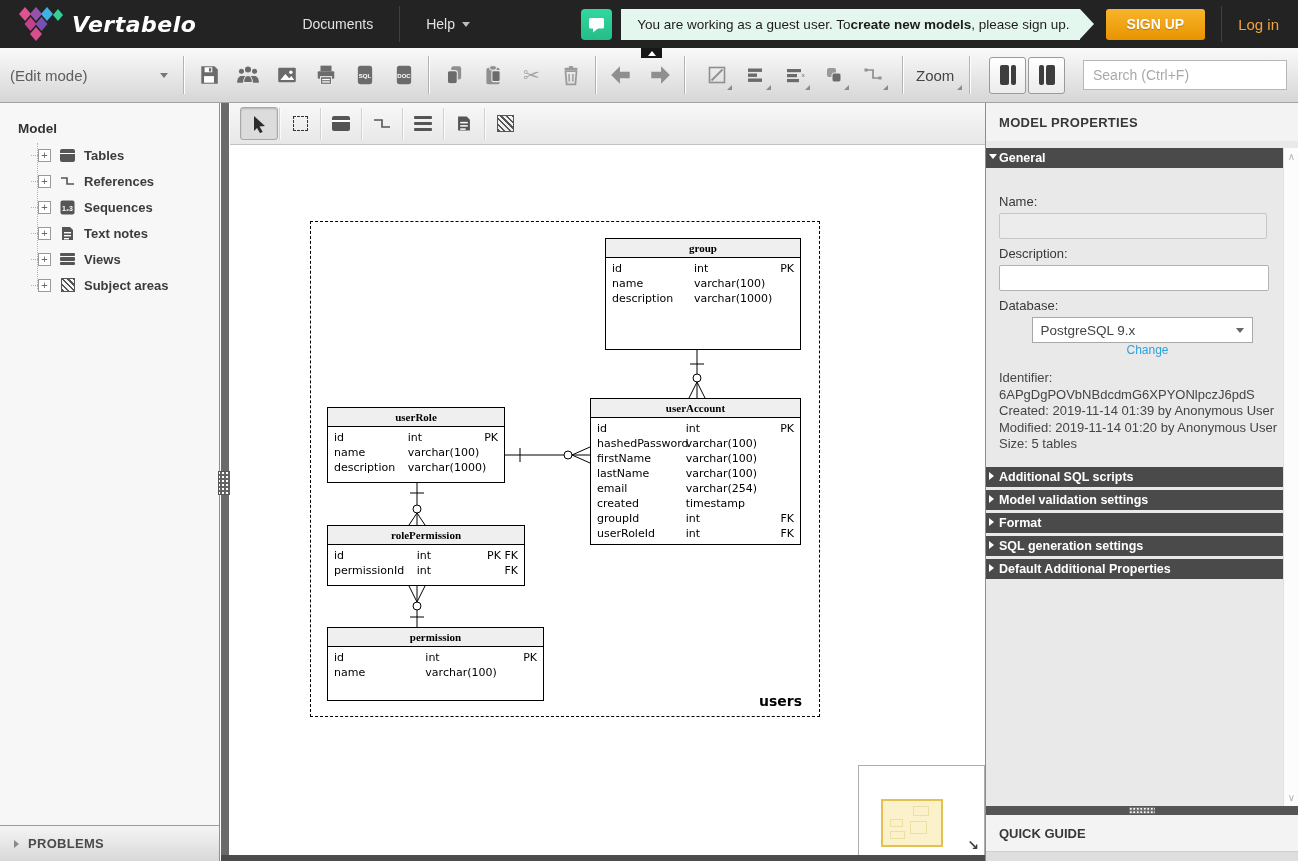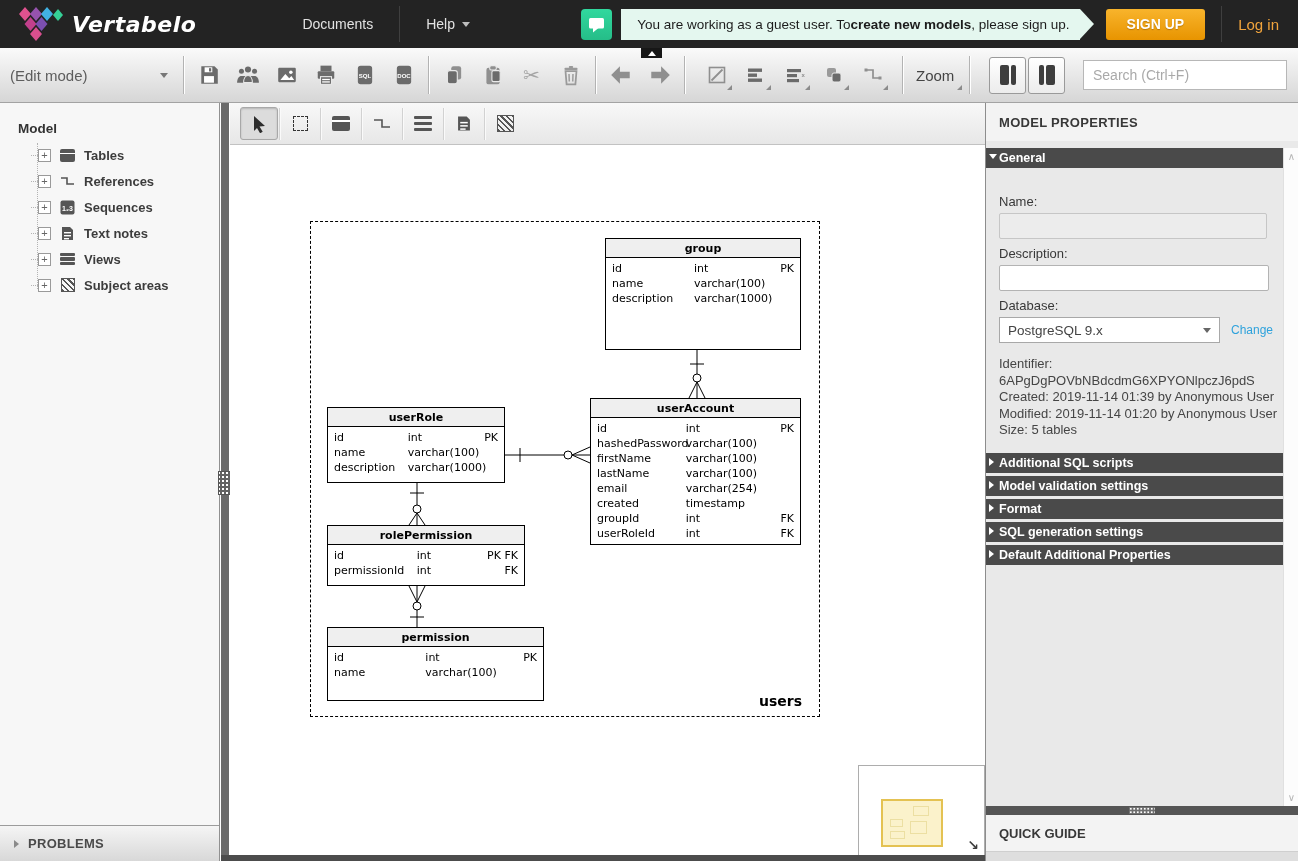--- a/index.html
+++ b/index.html
@@ -64,21 +64,21 @@
   
   #canvas { position:absolute; left:230px; top:103px; width:755px; height:752px; background:#fff; overflow:hidden; }
   #canvas-toolbar { position:absolute; left:0; top:0; width:100%; height:42px; background:linear-gradient(#f8f8f8,#e7e7e7); border-bottom:1px solid #c2c2c2; display:flex; align-items:center; padding-left:10px; }
   .cbtn { width:38px; height:33px; display:flex; align-items:center; justify-content:center; cursor:pointer; border-radius:3px; }
   .cbtn.active { background:#dcdcdc; border:1px solid #a8a8a8; box-shadow:inset 0 1px 2px rgba(0,0,0,.18); }
   .csep { width:1px; height:32px; background:#d2d2d2; box-shadow:1px 0 0 #fafafa; margin:0 1px; }
   #diagram { position:absolute; inset:0; }
   #subject-area { position:absolute; left:80px; top:118px; width:510px; height:496px; border:1px dashed #000; }
   #subject-area-label { position:absolute; right:17px; bottom:7px; font-family:"DejaVu Sans",sans-serif; font-weight:bold; font-size:14px; color:#000; }
   .dtable { position:absolute; border:1px solid #000; background:#fff; font-family:"DejaVu Sans",sans-serif; font-size:11px; color:#000; overflow:hidden; cursor:move; }
-  .dthead { height:19px; line-height:19px; border-bottom:1px solid #000; background:#efefef; text-align:center; font-weight:bold; }
+  .dthead { height:19px; line-height:19px; border-bottom:1px solid #000; background:#efefef; text-align:center; font-weight:bold;font-family:Liberation Serif, serif; }
   .dtbody { padding-top:3px; }
   .dtrow { display:flex; line-height:15px; padding:0 6px; }
   .dtrow .cn { width:45%; }
   .dtrow .ct { flex:1; }
   .dtrow .ck { text-align:right; }
   #conn-svg { position:absolute; inset:0; pointer-events:none; }
   #minimap { position:absolute; left:628px; top:662px; width:127px; height:90px; background:#fff; border:1px solid #adadad; border-bottom:none; }
   #minimap-viewport { position:absolute; left:22px; top:33px; width:62px; height:48px; background:#fbf2cb; border:2px solid #e4c252; }
   .mm-ghost { position:absolute; border:1px solid #ecdfa2; }
   #minimap-resize { position:absolute; right:5px; bottom:2px; font-size:14px; font-weight:bold; color:#3c3c3c; cursor:nwse-resize; font-family:"DejaVu Sans",sans-serif; }
@@ -89,21 +89,21 @@
   .rp-header { height:38px; background:#f3f3f3; display:flex; align-items:center; padding-left:13px; font-weight:bold; font-size:13px; color:#383838; letter-spacing:.3px; }
   .secbar { height:20px; background:#4a4a4a; color:#fff; font-weight:bold; font-size:12.5px; line-height:20px; padding-left:13px; position:relative; margin:0 0 3px 0; cursor:pointer; }
   .secbar .tri { position:absolute; left:3px; top:6px; }
   .tri-down-w { border-left:4px solid transparent; border-right:4px solid transparent; border-top:5px solid #fff; }
   .tri-right-w { border-top:4px solid transparent; border-bottom:4px solid transparent; border-left:5px solid #fff; }
   .general-body { padding:10px 13px 14px 13px; }
   .fld-label { font-size:13px; color:#383838; margin:7px 0 4px; }
   .inp { height:26px; border-radius:2px; font-size:13px; padding:0 6px; font-family:"Liberation Sans",sans-serif; }
   .inp-name { width:268px; background:#ececec; border:1px solid #c6c6c6; }
   .inp-desc { width:270px; background:#fff; border:1px solid #b3b3b3; }
-  .db-row { display:flex; align-items:center; }
+  .db-row { display:flex; align-items:center;flex-direction:column; }
   .db-select { width:221px; height:26px; background:#fff; border:1px solid #a8a8a8; display:flex; align-items:center; padding:0 8px; font-size:13.5px; color:#444; cursor:pointer; }
   .db-select .caret { margin-left:auto; border-left:4.5px solid transparent; border-right:4.5px solid transparent; border-top:5px solid #666; }
   .change-link { margin-left:11px; color:#2ea2dc; font-size:12px; cursor:pointer; }
   .info-block { margin-top:13px; font-size:13px; color:#454545; line-height:16.5px; width:285px; }
   #rp-splitter { position:absolute; left:0; top:703px; width:313px; height:9px; background:#555; cursor:row-resize; }
   #rp-splitter .grip { position:absolute; left:143px; top:1px; width:26px; height:7px; background:#6e6e6e;
       background-image:radial-gradient(#fff .8px, transparent 1.1px); background-size:3.5px 3.5px; }
   #quick-guide { position:absolute; left:0; top:712px; width:313px; height:37px; background:#f3f3f3; display:flex; align-items:center; padding-left:13px; font-weight:bold; font-size:13px; color:#383838; border-bottom:1px solid #cfcfcf; cursor:pointer; }
   #rp-bottom { position:absolute; left:0; top:749px; width:313px; height:9px; background:#dedede; }
   #rp-scrollbar { position:absolute; right:0; top:45px; width:15px; height:658px; background:#fcfcfc; border-left:1px solid #e0e0e0; }

